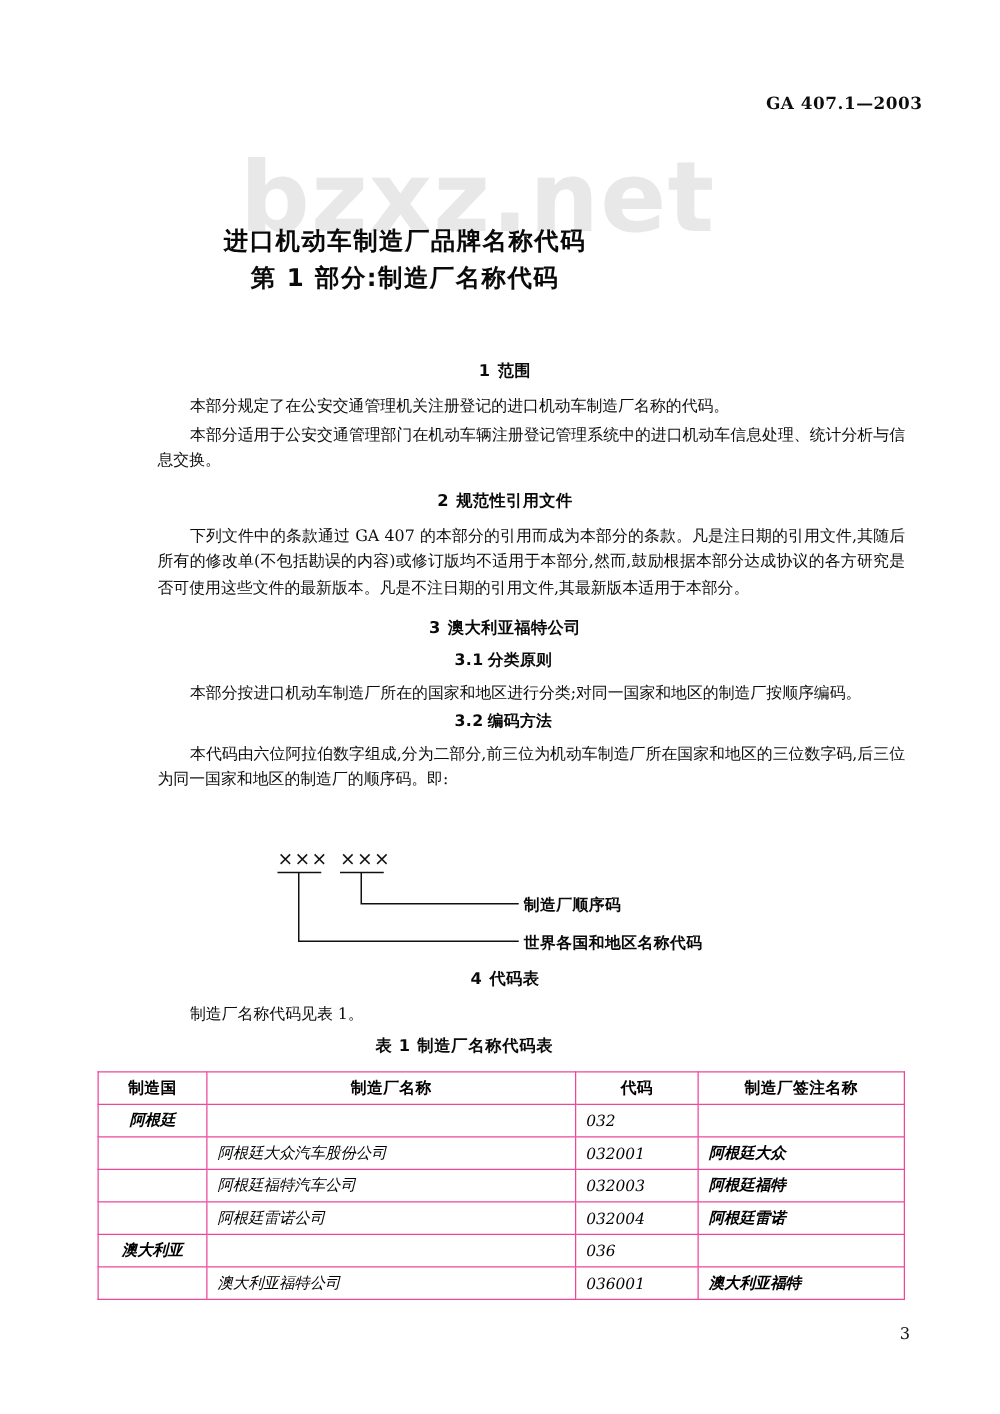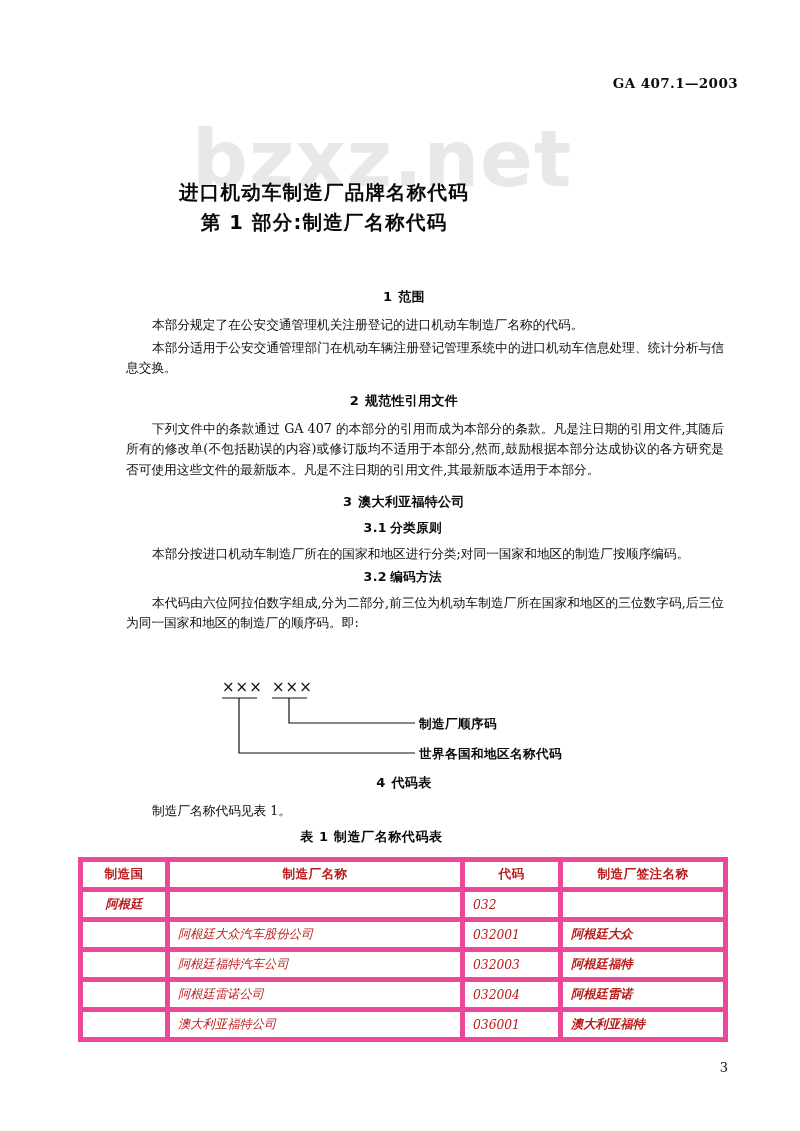--- a/index.html
+++ b/index.html
@@ -161,25 +161,25 @@
   #code-table {
     position: absolute;
     left: 78px;
     top: 857px;
     width: 645px;
     border-collapse: collapse;
     z-index: 2;
     table-layout: fixed;
   }
   #code-table th, #code-table td {
-    border: 5px solid #ec4899;
+    border: 1px solid #ec4899;
     height: 25px;
     padding: 0 8px;
     font-size: 12.3px;
-    color: #b91c1c;
+    color: #000000;
     overflow: hidden;
     white-space: nowrap;
   }
   #code-table th {
     font-family: "DejaVu Sans", "Liberation Sans", sans-serif;
     font-weight: bold;
     text-align: center;
     font-size: 12.6px;
     letter-spacing: 0.4px;
   }
@@ -309,20 +309,26 @@
           <td class="c-code">032003</td>
           <td class="c-short">阿根廷福特</td>
         </tr>
         <tr>
           <td class="c-country"></td>
           <td class="c-maker">阿根廷雷诺公司</td>
           <td class="c-code">032004</td>
           <td class="c-short">阿根廷雷诺</td>
         </tr>
         <tr>
+          <td class="c-country">澳大利亚</td>
+          <td class="c-maker"></td>
+          <td class="c-code">036</td>
+          <td class="c-short"></td>
+        </tr>
+        <tr>
           <td class="c-country"></td>
           <td class="c-maker">澳大利亚福特公司</td>
           <td class="c-code">036001</td>
           <td class="c-short">澳大利亚福特</td>
         </tr>
       </tbody>
   </table>
 
   <div id="page-number">3</div>
 

